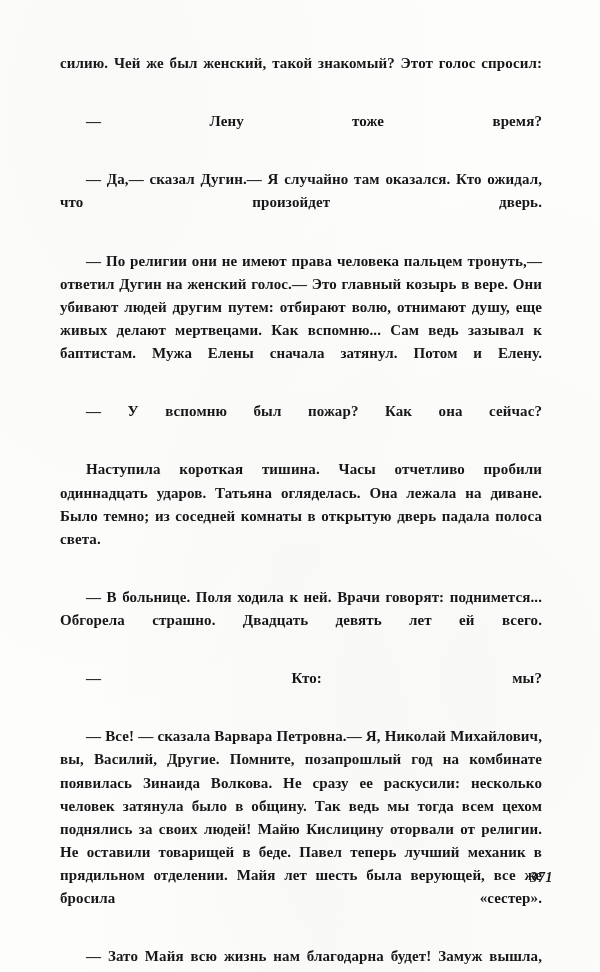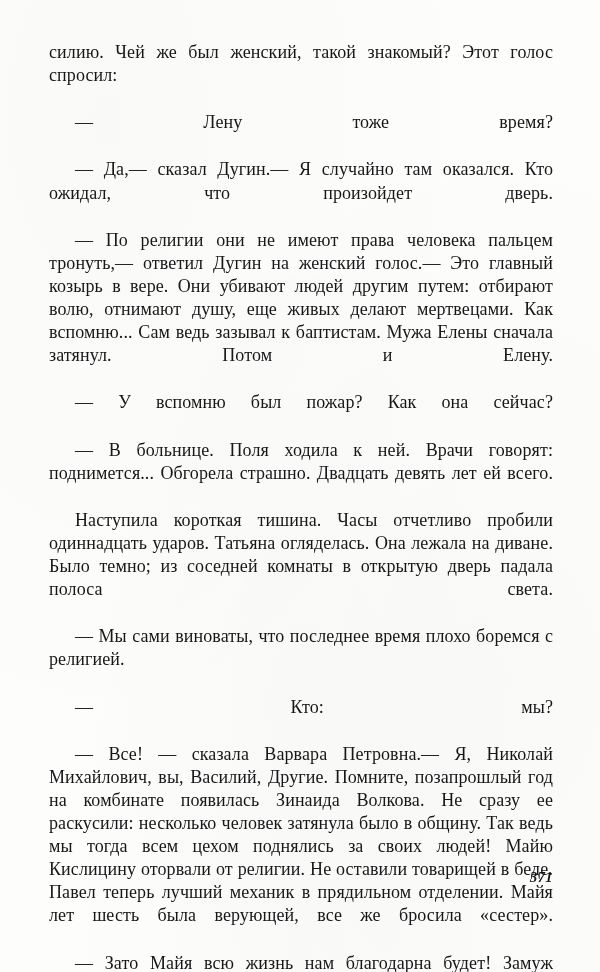--- a/index.html
+++ b/index.html
@@ -25,28 +25,28 @@
   }
 
   #text-column {
     position: absolute;
     left: 48px;
     top: 40px;
     width: 506px;
   }
 
   p.para {
-    margin: 1px;
+    margin: 12px;
     padding: 0;
     color: #17171a;
-    font-size: 18px;
+    font-size: 15px;
     line-height: 23.1px;
     text-align: justify;
     text-justify: inter-word;
-    font-weight: 400;
+    font-weight: 700;
     letter-spacing: 0.1px;
     word-spacing: 0.2px;
     -webkit-font-smoothing: none;
   }
 
   
   p.runon {
     text-indent: 0;
   }
 
@@ -83,23 +83,22 @@
 <body>
 
 <div id="page">
 
   <div id="text-column">
       <p class="para runon">силию. Чей же был женский, такой знакомый? Этот голос спросил:</p>
       <p class="para dialogue">— Лену тоже время?</p>
       <p class="para dialogue">— Да,— сказал Дугин.— Я случайно там оказался. Кто ожидал, что произойдет дверь.</p>
       <p class="para dialogue">— По религии они не имеют права человека пальцем тронуть,— ответил Дугин на женский голос.— Это главный козырь в вере. Они убивают людей другим путем: отбирают волю, отнимают душу, еще живых делают мертвецами. Как вспомню... Сам ведь зазывал к баптистам. Мужа Елены сначала затянул. Потом и Елену.</p>
       <p class="para dialogue">— У вспомню был пожар? Как она сейчас?</p>
+      <p class="para indent">Наступила короткая тишина. Часы отчетливо пробили одиннадцать ударов. Татьяна огляделась. Она лежала на диване. Было темно; из соседней комнаты в открытую дверь падала полоса света.</p>
       <p class="para dialogue">— В больнице. Поля ходила к ней. Врачи говорят: поднимется... Обгорела страшно. Двадцать девять лет ей всего.</p>
-      <p class="para indent">Наступила короткая тишина. Часы отчетливо пробили одиннадцать ударов. Татьяна огляделась. Она лежала на диване. Было темно; из соседней комнаты в открытую дверь падала полоса света.</p>
-      <p class="para dialogue">— Мы сами виноваты, что последнее время плохо боремся с религией.</p>
       <p class="para dialogue">— Кто: мы?</p>
       <p class="para dialogue">— Все! — сказала Варвара Петровна.— Я, Николай Михайлович, вы, Василий, Другие. Помните, позапрошлый год на комбинате появилась Зинаида Волкова. Не сразу ее раскусили: несколько человек затянула было в общину. Так ведь мы тогда всем цехом поднялись за своих людей! Майю Кислицину оторвали от религии. Не оставили товарищей в беде. Павел теперь лучший механик в прядильном отделении. Майя лет шесть была верующей, все же бросила «сестер».</p>
       <p class="para dialogue">— Зато Майя всю жизнь нам благодарна будет! Замуж вышла, ребенок родился. Поговорите с ней о прошлом — со страхом вспоминает... Успокоились мы, Вася. Ну, мол, есть одна баптистка, Кондова, какая беда — не страшно!</p>
     </div>
 
   <div id="page-number">371</div>
 
 </div>
 
 </body></html>

